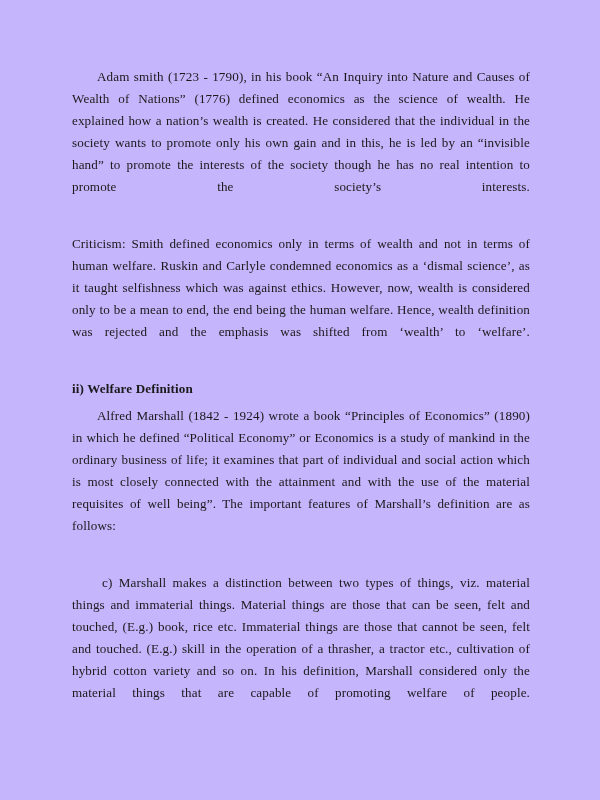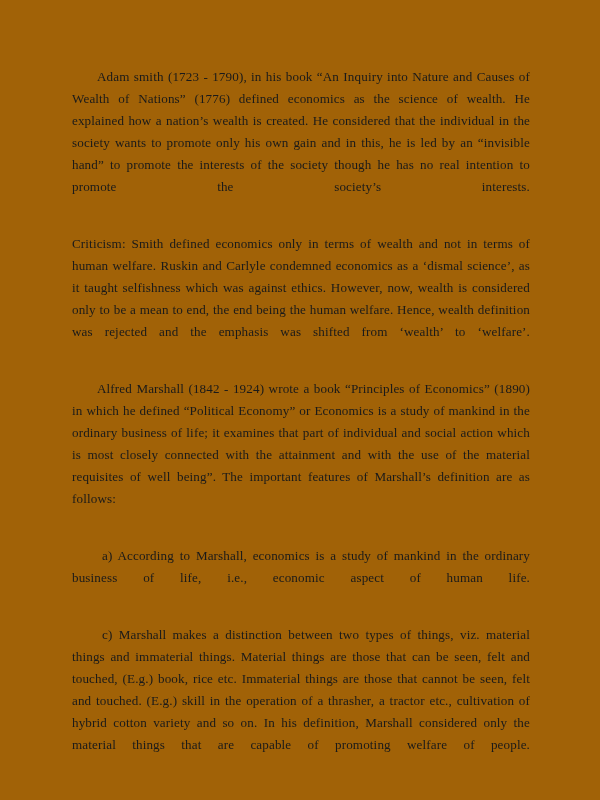--- a/index.html
+++ b/index.html
@@ -11,21 +11,21 @@
     width: 600px;
     height: 800px;
     overflow: hidden;
     font-family: "Liberation Serif", "DejaVu Serif", serif;
     color: #1a1a1a;
   }
   .page {
     position: relative;
     width: 600px;
     height: 800px;
-    background: #a16207;
+    background: #c4b5fd;
     box-sizing: border-box;
   }
   .content {
     position: absolute;
     left: 72px;
     top: 66px;
     width: 458px;
   }
   p.para {
     margin: 0 0 13px 0;
@@ -71,22 +71,22 @@
 </head>
 <body>
 
 <div class="page">
   <div class="content">
 
     <p class="para indent">Adam smith (1723 - 1790), in his book “An Inquiry into Nature and Causes of Wealth of Nations” (1776) defined economics as the science of wealth. He explained how a nation’s wealth is created. He considered that the individual in the society wants to promote only his own gain and in this, he is led by an “invisible hand” to promote the interests of the society though he has no real intention to promote the society’s interests.</p>
 
     <p class="para"><span class="lbl">Criticism:</span><span> Smith defined economics only in terms of wealth and not in terms of human welfare. Ruskin and Carlyle condemned economics as a ‘dismal science’, as it taught selfishness which was against ethics. However, now, wealth is considered only to be a mean to end, the end being the human welfare. Hence, wealth definition was rejected and the emphasis was shifted from ‘wealth’ to ‘welfare’.</span></p>
 
+    <h3 class="heading block-gap-before-heading">ii) Welfare Definition</h3>
 
     <p class="para indent">Alfred Marshall (1842 - 1924) wrote a book “Principles of Economics” (1890) in which he defined “Political Economy” or Economics is a study of mankind in the ordinary business of life; it examines that part of individual and social action which is most closely connected with the attainment and with the use of the material requisites of well being”. The important features of Marshall’s definition are as follows:</p>
 
-    <p class="para indent-list">a) According to Marshall, economics is a study of mankind in the ordinary business of life, i.e., economic aspect of human life.</p>
 
 
     <p class="para indent-list">c) Marshall makes a distinction between two types of things, viz. material things and immaterial things. Material things are those that can be seen, felt and touched, (E.g.) book, rice etc. Immaterial things are those that cannot be seen, felt and touched. (E.g.) skill in the operation of a thrasher, a tractor etc., cultivation of hybrid cotton variety and so on. In his definition, Marshall considered only the material things that are capable of promoting welfare of people.</p>
 
   </div>
 </div>
 
 </body></html>

